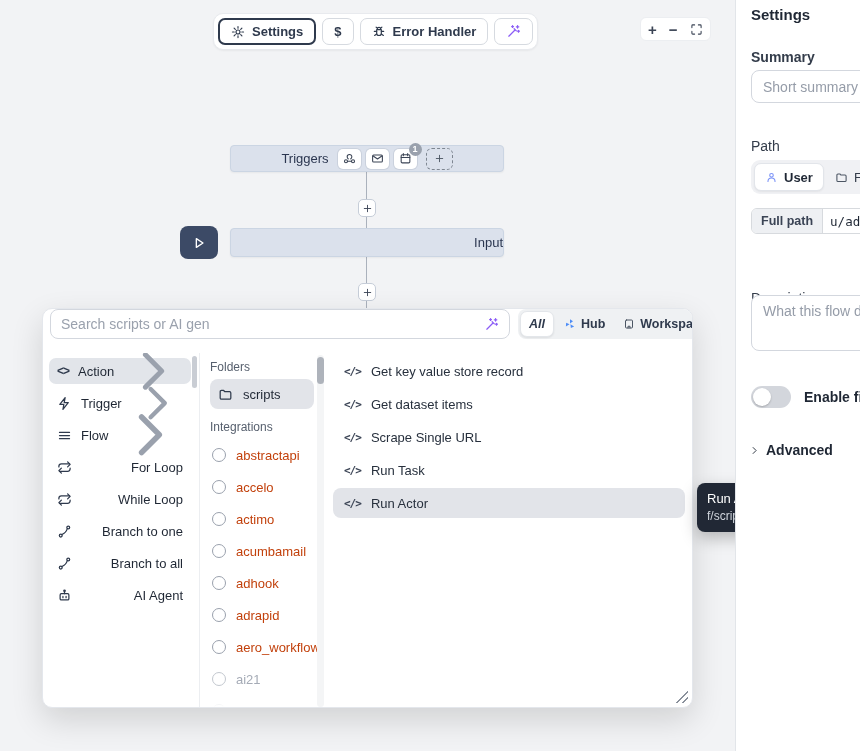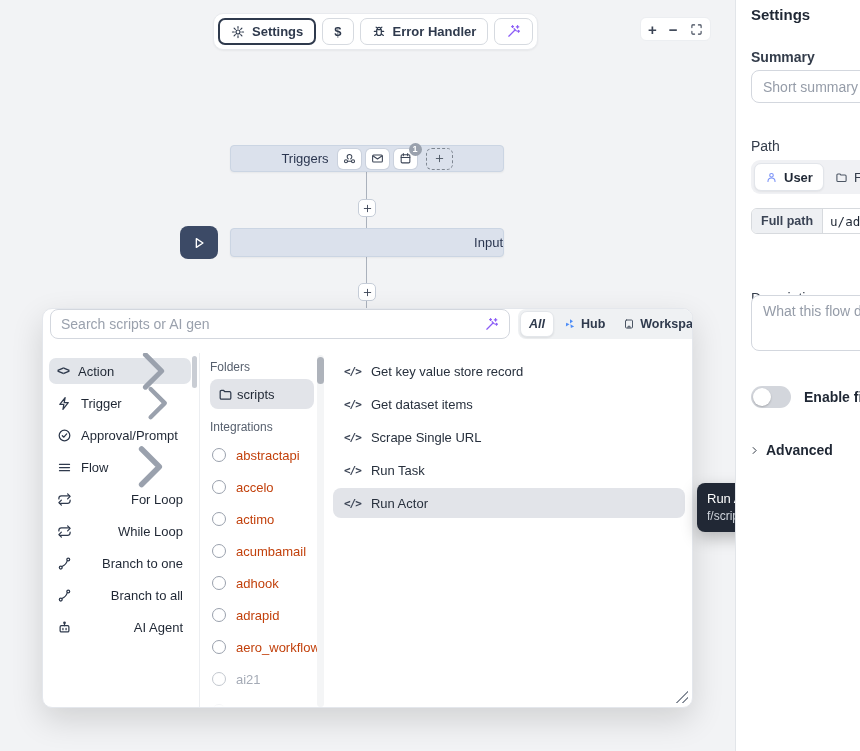--- a/index.html
+++ b/index.html
@@ -70,21 +70,21 @@
   .cat.selected { background:#e2e5ea; }
   .cat .ic { width:15px; height:15px; color:#2f3a4d; flex:none; }
   .cat .glyph { font-weight:700; font-size:12px; color:#2f3a4d; letter-spacing:-1px; width:15px; text-align:center; }
   .cat .grow { flex:1;text-align:right; }
   .cat .chev { color:#9aa1ad; } .cat .chev .ic { width:11px; height:11px; color:#9aa1ad; }
   .sb-left { position:absolute; right:2px; top:3px; width:5px; height:32px; background:#c9cdd4; border-radius:3px; }
 
   .col-mid { width:126px; padding:4px 12px 0 10px; position:relative; }
   .sec-h { font-size:12px; color:#57606e; margin:3px 0 5px; }
   .folder-item { height:30px; background:#e2e4e9; border-radius:8px; display:flex; align-items:center;
-                 gap:4px; padding:0 8px; font-size:13px; color:#1f2734; margin:0 0 11px; cursor:pointer; }
+                 gap:10px; padding:0 8px; font-size:13px; color:#1f2734; margin:0 0 11px; cursor:pointer; }
   .folder-item .ic { width:15px; height:15px; color:#2f3a4d; }
   .integ { height:32px; display:flex; align-items:center; gap:10px; font-size:13px; color:#c2410c;
            padding:0 2px; cursor:pointer; }
   .circ { width:14px; height:14px; border:1.5px solid #9aa1ad; border-radius:50%; flex:none; }
   .integ.faded { color:#a5abb6; } .integ.faded .circ { border-color:#c3c8cf; }
   .sb-track { position:absolute; right:2px; top:2px; bottom:0; width:7px; background:#f4f5f6; border-radius:4px; }
   .sb-mid { position:absolute; right:2px; top:4px; width:7px; height:27px; background:#aeb3bb; border-radius:4px; }
   .fade { position:absolute; left:0; right:10px; bottom:0; height:16px;
           background:linear-gradient(rgba(255,255,255,0),#fff); pointer-events:none; }
 
@@ -307,32 +307,20 @@
             </svg>
           </span>
         <span class="grow">Trigger</span>
         <span class="chev"><span class="ic"><svg viewBox="0 0 24 24" width="100%" height="100%" fill="none" stroke="currentColor" stroke-width="2" stroke-linecap="round" stroke-linejoin="round">
                 <path d="M9 5.5l6.5 6.5L9 18.5"></path>
               </svg></span></span>
       </div>
       <div class="cat">
         <span class="ic">
             <svg viewBox="0 0 24 24" width="100%" height="100%" fill="none" stroke="currentColor" stroke-width="2" stroke-linecap="round" stroke-linejoin="round">
-              <circle cx="12" cy="12" r="8.5"></circle>
-              <path d="M8.5 12.3l2.4 2.4 4.6-5.2"></path>
-            </svg>
-          </span>
-        <span class="grow">Approval/Prompt</span>
-        <span class="chev"><span class="ic"><svg viewBox="0 0 24 24" width="100%" height="100%" fill="none" stroke="currentColor" stroke-width="2" stroke-linecap="round" stroke-linejoin="round">
-                <path d="M9 5.5l6.5 6.5L9 18.5"></path>
-              </svg></span></span>
-      </div>
-      <div class="cat">
-        <span class="ic">
-            <svg viewBox="0 0 24 24" width="100%" height="100%" fill="none" stroke="currentColor" stroke-width="2" stroke-linecap="round" stroke-linejoin="round">
               <path d="M4 7h16M4 12h16M4 17h16"></path>
             </svg>
           </span>
         <span class="grow">Flow</span>
         <span class="chev"><span class="ic"><svg viewBox="0 0 24 24" width="100%" height="100%" fill="none" stroke="currentColor" stroke-width="2" stroke-linecap="round" stroke-linejoin="round">
                 <path d="M9 5.5l6.5 6.5L9 18.5"></path>
               </svg></span></span>
       </div>
       <div class="cat">
         <span class="ic">

